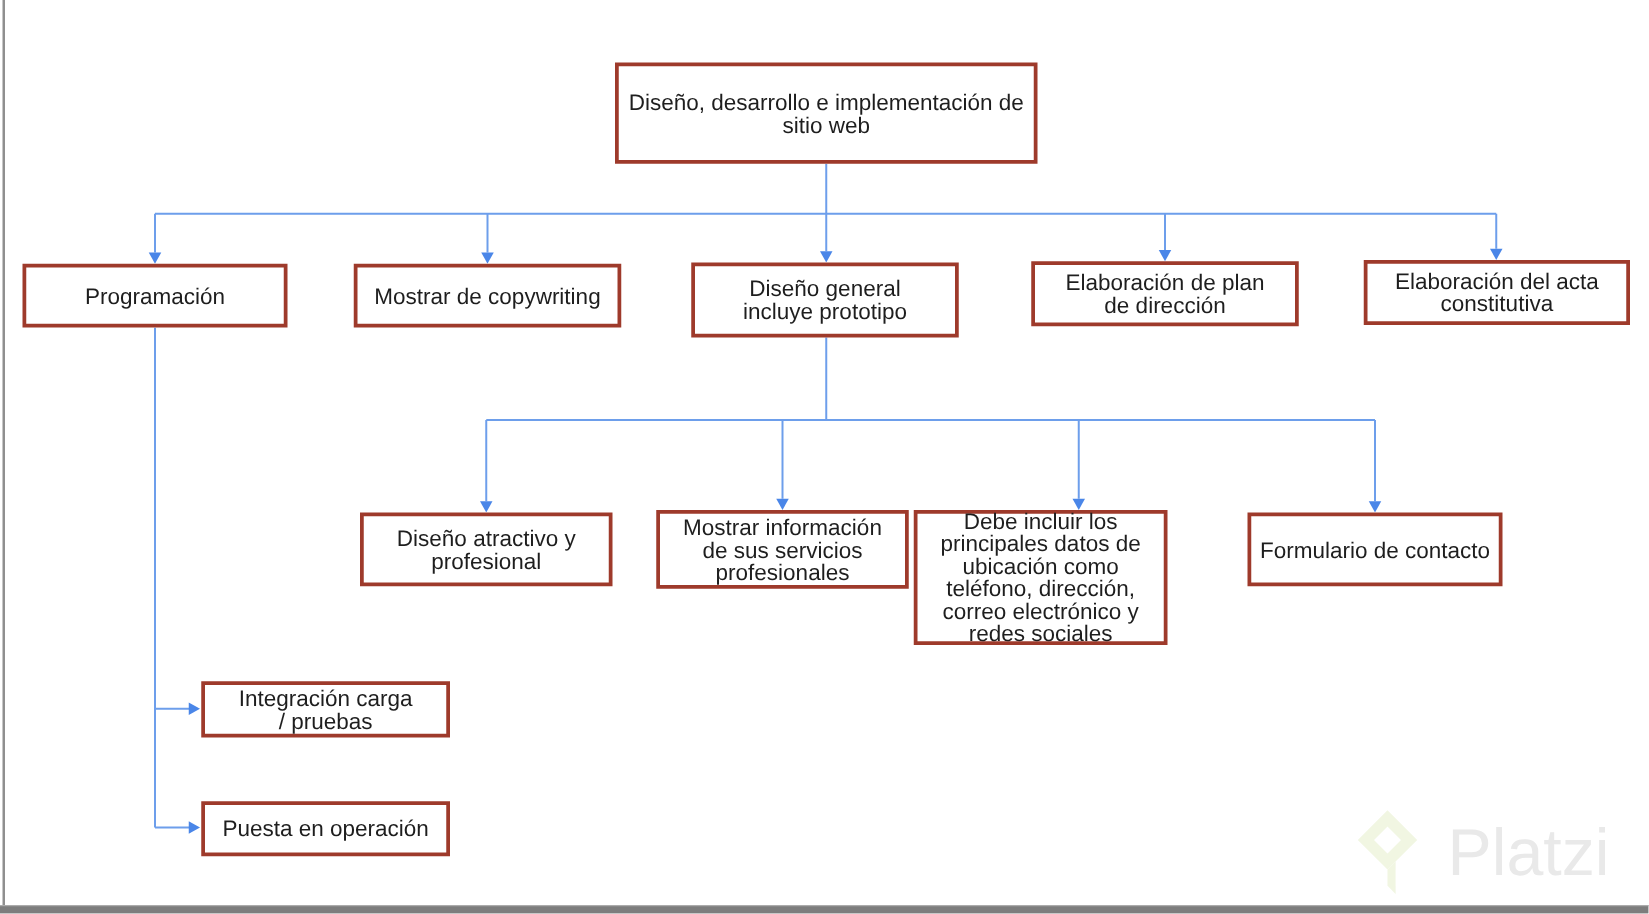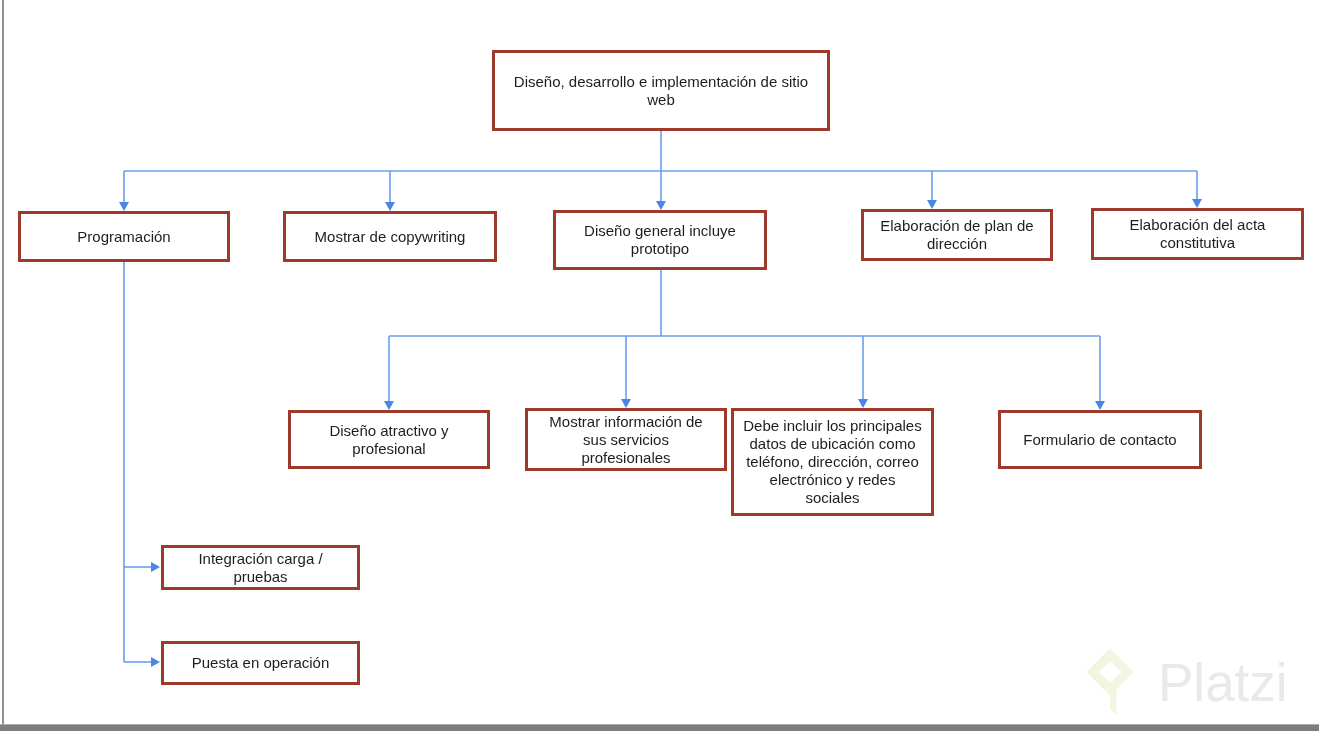--- a/index.html
+++ b/index.html
@@ -12,21 +12,21 @@
   svg.connectors{position:absolute;left:0;top:0;}
   svg.connectors path{stroke:var(--connector-line,#6d9eeb);stroke-width:1.6;fill:none;}
   svg.connectors polygon{fill:var(--connector-arrow,#4a86e8);stroke:none;}
 
   .node{
     position:absolute;box-sizing:border-box;
     background:var(--node-fill,#ffffff);
     border:3px solid var(--node-border,#9e3a2b);
     display:flex;align-items:center;justify-content:center;
     text-align:center;color:var(--node-text,#1e1e1e);
-    font-size:15px;line-height:18px;
+    font-size:18px;line-height:18px;
   }
   .node .txt{display:inline-block;}
 
   .wm-logo{position:absolute;left:1084px;top:646px;}
   .wm-logo svg path{fill:var(--watermark-logo,#f1f6e2);}
   .wm-text{position:absolute;left:1158px;top:655px;font-size:53px;line-height:1.05;color:var(--watermark-text,#e9e9e9);letter-spacing:0px;}
 </style>
 </head>
 <body>
 
@@ -72,21 +72,21 @@
 
   <div class="node" style="left:18px;top:211px;width:212px;height:51px">
     <span class="txt">Programación</span>
   </div>
   <div class="node" style="left:283px;top:211px;width:214px;height:51px">
     <span class="txt">Mostrar de copywriting</span>
   </div>
   <div class="node" style="left:553px;top:210px;width:214px;height:60px">
     <span class="txt" style="max-width:170px">Diseño general incluye prototipo</span>
   </div>
-  <div class="node" style="left:861px;top:209px;width:192px;height:52px">
+  <div class="node" style="left:825px;top:209px;width:214px;height:52px">
     <span class="txt" style="max-width:165px">Elaboración de plan de dirección</span>
   </div>
   <div class="node" style="left:1091px;top:208px;width:213px;height:52px">
     <span class="txt" style="max-width:165px">Elaboración del acta constitutiva</span>
   </div>
 
   <div class="node" style="left:525px;top:408px;width:202px;height:63px">
     <span class="txt" style="max-width:160px">Mostrar información de sus servicios profesionales</span>
   </div>
   <div class="node" style="left:288px;top:410px;width:202px;height:59px">

